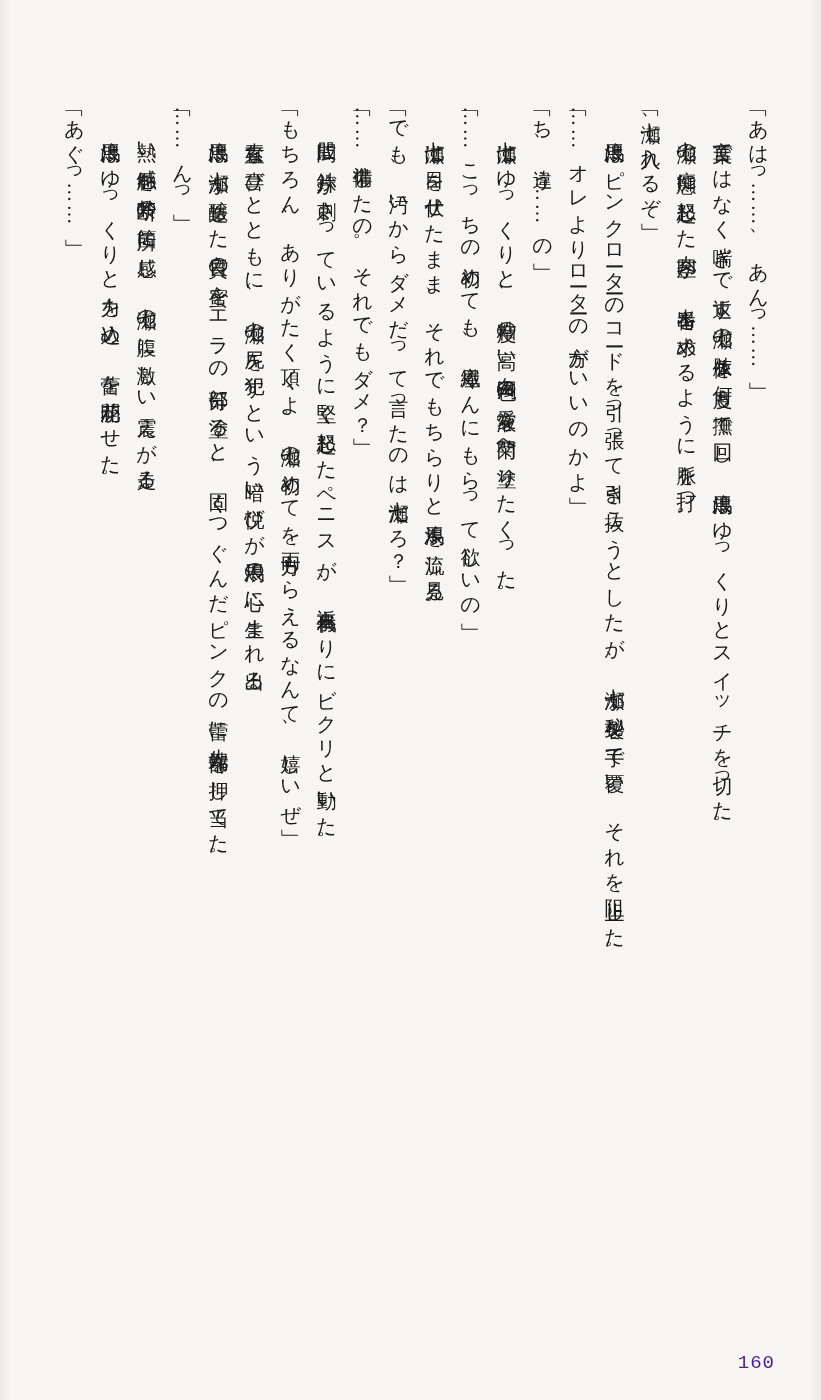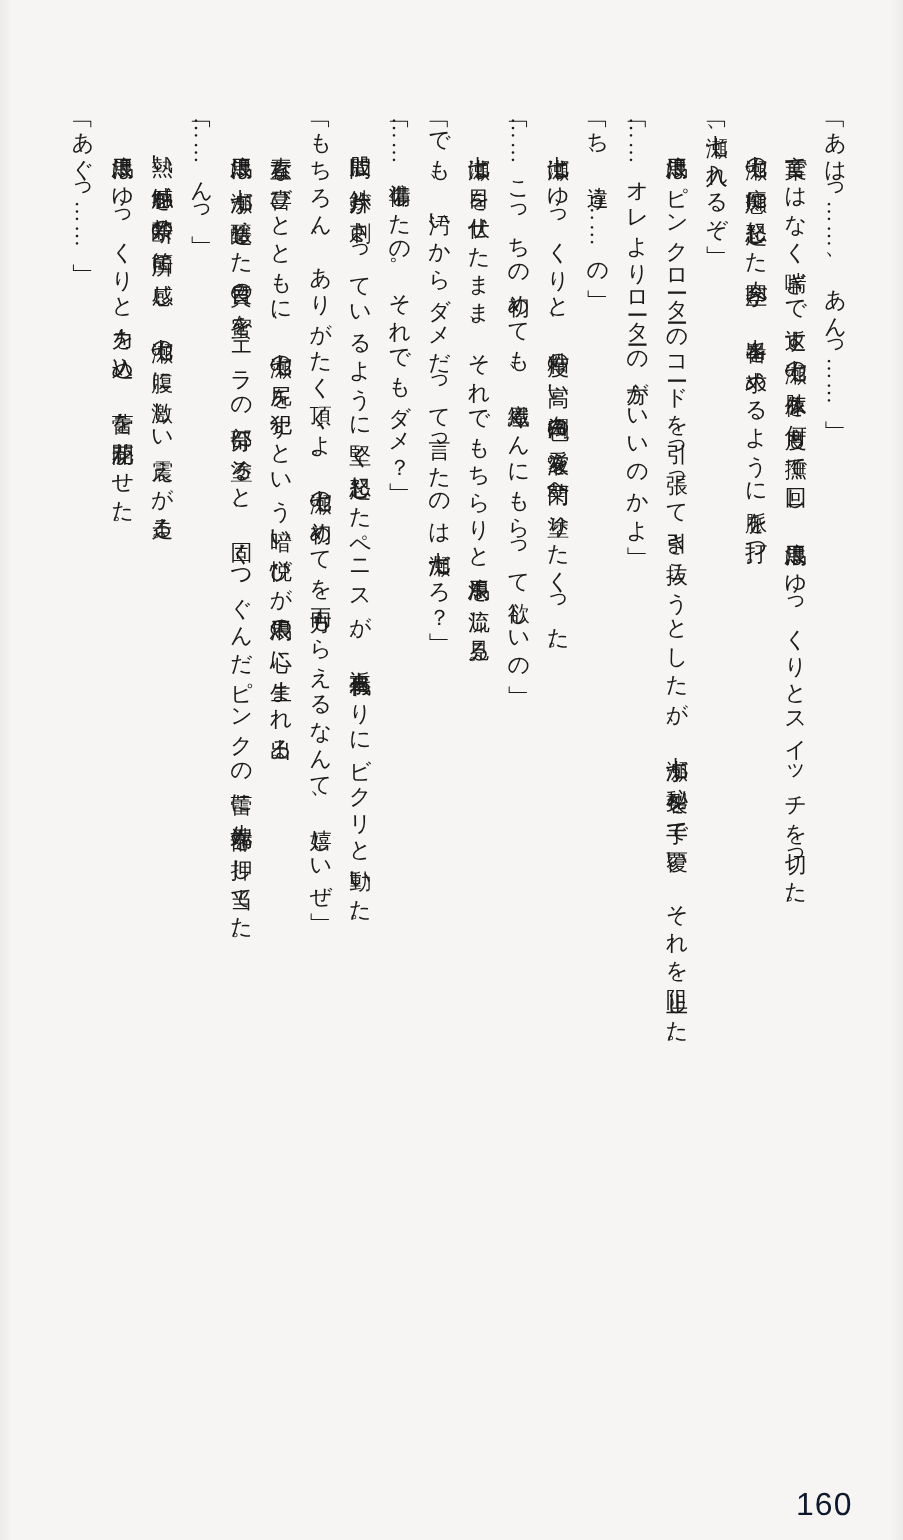--- a/index.html
+++ b/index.html
@@ -46,24 +46,24 @@
     margin: 0;
     padding: 0;
   }
   .vertical-text-block p.indent {
     text-indent: 22px;
   }
   .page-number {
     position: absolute;
     top: 1352px;
     right: 46px;
-    font-family: Liberation Sans, sans-serif;
-    font-size: 29px;
+    font-family: Liberation Mono, monospace;
+    font-size: 19px;
     letter-spacing: 1px;
-    color: #0f172a;
+    color: #4c1d95;
   }
 </style>
 </head>
 <body>
 
 <div class="book-page">
 
   <div class="vertical-text-block">
 
   <p>「あはっ……、あんっ……」</p>

